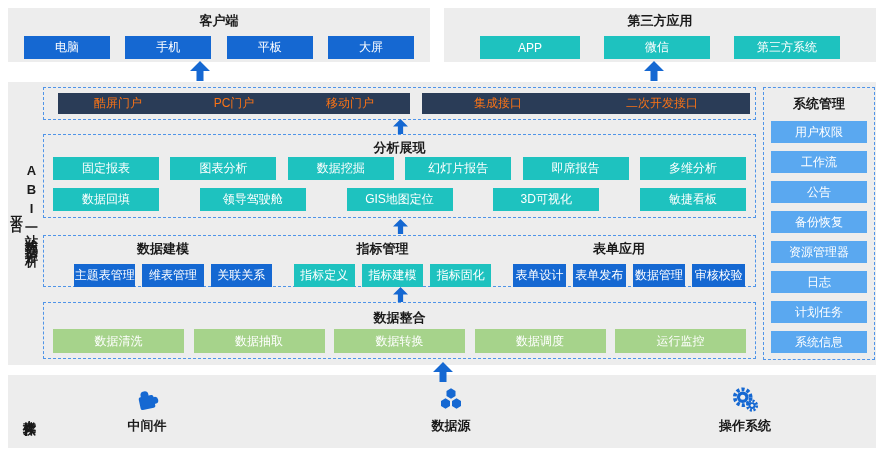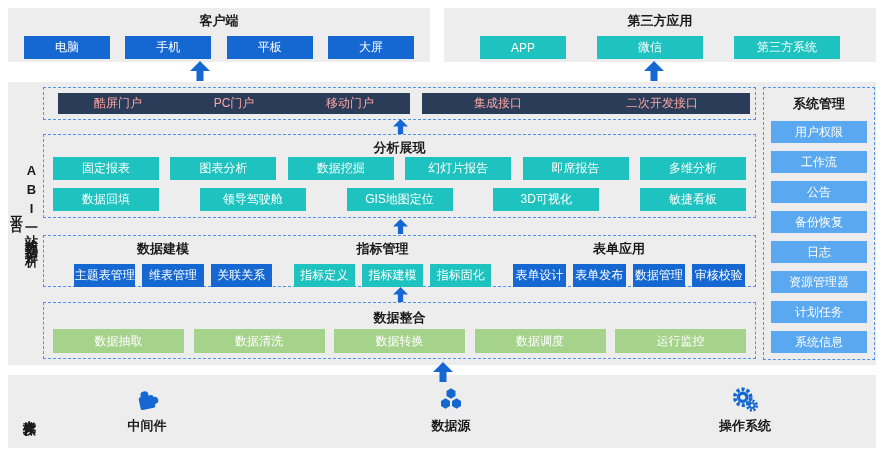--- a/index.html
+++ b/index.html
@@ -15,21 +15,21 @@
     color:#fff; font-size:12px; height:23px; white-space:nowrap;
   }
   .blue  { background:#1568d2; }
   .teal  { background:#1ec2bf; }
   .lblue { background:#5aa8f0;font-family:Liberation Mono, monospace; }
   .green { background:#a6d38b; }
   .navy-bar {
     position:absolute; background:#2a3c57; height:21px;
     display:flex; align-items:center; justify-content:space-around;
   }
-  .navy-bar span { color:#fca5a5; font-size:12px; }
+  .navy-bar span { color:#f97316; font-size:12px; }
   .dashed-box { position:absolute; border:1px dashed #4f94e8; }
   .top-panel-inner { position:relative; width:100%; height:100%; }
   .top-title { position:absolute; top:4px; left:0; right:0; }
   .top-row { position:absolute; left:16px; right:16px; top:28px; display:flex; justify-content:space-between; }
   .arrow { position:absolute; width:22px; height:20px; z-index:3; }
   .arrow svg { display:block; width:100%; height:100%; }
   .arrow polygon { fill:#1568d2; }
   .vtext {
     writing-mode:vertical-rl; text-orientation:upright;
     font-weight:bold; font-size:13px; color:#1a1a1a; letter-spacing:3px;
@@ -62,21 +62,21 @@
         <div class="chip blue" style="width:86px;">平板</div>
         <div class="chip blue" style="width:86px;">大屏</div>
       </div>
     </div>
   </div>
 
   <div class="panel" style="left:444px; top:8px; width:432px; height:54px;">
     <div class="top-panel-inner">
       <div class="sec-title top-title">第三方应用</div>
       <div class="top-row" style="left:36px; right:36px;">
-        <div class="chip teal" style="width:86px;">APP</div>
+        <div class="chip teal" style="width:100px;">APP</div>
         <div class="chip teal" style="width:106px;">微信</div>
         <div class="chip teal" style="width:106px;">第三方系统</div>
       </div>
     </div>
   </div>
 
   <div class="arrow" style="left:189px; top:61px;">
     <svg viewBox="0 0 22 20">
         <polygon points="11,0 21,10 14.5,10 14.5,20 7.5,20 7.5,10 1,10"></polygon>
       </svg>
@@ -167,36 +167,36 @@
 
     <div class="arrow" style="left:382px; top:205px; width:21px; height:15px;">
       <svg viewBox="0 0 22 20">
           <polygon points="11,0 21,10 14.5,10 14.5,20 7.5,20 7.5,10 1,10"></polygon>
         </svg>
     </div>
 
     <div class="dashed-box" style="left:35px; top:220px; width:713px; height:57px;">
       <div class="sec-title" style="margin-top:6px;">数据整合</div>
       <div class="i-row" style="top:26px;">
+        <div class="chip green">数据清洗</div>
         <div class="chip green">数据抽取</div>
-        <div class="chip green">数据清洗</div>
         <div class="chip green">数据转换</div>
         <div class="chip green">数据调度</div>
         <div class="chip green">运行监控</div>
       </div>
     </div>
 
     <div class="dashed-box" style="left:755px; top:5px; width:112px; height:273px;">
       <div class="sec-title" style="margin-top:7px;">系统管理</div>
       <div class="chip lblue sys-btn">用户权限</div>
       <div class="chip lblue sys-btn">工作流</div>
       <div class="chip lblue sys-btn">公告</div>
       <div class="chip lblue sys-btn">备份恢复</div>
+      <div class="chip lblue sys-btn">资源管理器</div>
       <div class="chip lblue sys-btn">日志</div>
-      <div class="chip lblue sys-btn">资源管理器</div>
       <div class="chip lblue sys-btn">计划任务</div>
       <div class="chip lblue sys-btn">系统信息</div>
     </div>
 
   </div>
 
   <div class="arrow" style="left:432px; top:361px; height:22px;">
     <svg viewBox="0 0 22 20">
         <polygon points="11,0 21,10 14.5,10 14.5,20 7.5,20 7.5,10 1,10"></polygon>
       </svg>

